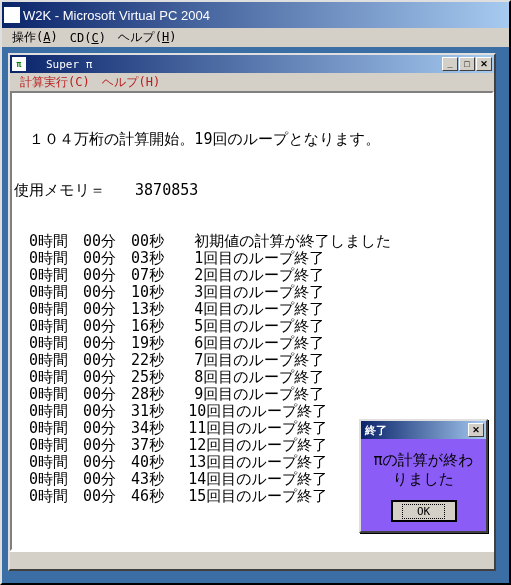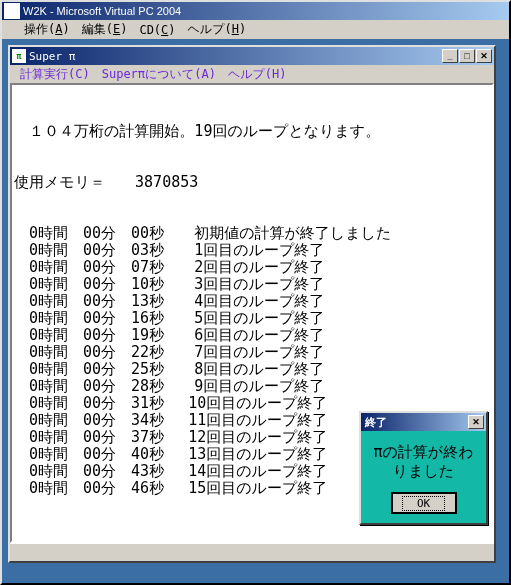--- a/index.html
+++ b/index.html
@@ -1,70 +1,68 @@
 <!DOCTYPE html>
 <html><head>
 <meta charset="utf-8">
 <style>
 * { margin: 0; padding: 0; box-sizing: border-box; }
 body { font-family: "MS Gothic", "MS PGothic", monospace; font-size: 12px; background: #fff; }
 .outer-window { width: 511px; height: 585px; background: #3a6ea5; border: 2px solid #000; border-top-color: #dfdfdf; border-left-color: #dfdfdf; }
-.outer-titlebar { height: 18px; background: linear-gradient(to right, #0a246a, #a6caf0); color: #fff; display: flex; align-items: center; padding: 0 2px; font-size: 11px; font-family: "MS Sans Serif", sans-serif; }
+.outer-titlebar { height: 26px; background: linear-gradient(to right, #0a246a, #a6caf0); color: #fff; display: flex; align-items: center; padding: 0 2px; font-size: 13px; font-family: "MS Sans Serif", sans-serif; }
 .outer-titlebar .icon { width: 16px; height: 16px; background: #fff; margin-right: 3px; display: inline-block; }
-.outer-menubar { height: 19px; background: #d4d0c8; display: flex; align-items: center; padding: 0 16px; font-size: 12px; }
+.outer-menubar { height: 19px; background: #d4d0c8; display: flex; align-items: center; padding: 0 4px; font-size: 12px; }
 .outer-menubar .menu-item { padding: 2px 6px; cursor: default; }
 .outer-menubar .underline { text-decoration: underline; }
 .inner-area { padding: 6px 6px 6px 6px; height: calc(100% - 38px); position: relative; }
 .inner-window { width: 488px; background: #d4d0c8; border: 2px solid; border-color: #dfdfdf #404040 #404040 #dfdfdf; position: relative; }
 .inner-titlebar { height: 18px; background: linear-gradient(to right, #0a246a, #a6caf0); color: #fff; display: flex; align-items: center; padding: 0 2px; font-size: 11px; }
 .inner-titlebar .icon { width: 14px; height: 14px; background: #fff; margin-right: 3px; display: inline-flex; align-items: center; justify-content: center; font-size: 8px; color: #008000; font-weight: bold; }
-.inner-titlebar .title { flex: 1; }
+.inner-titlebar .title { flex: 1; margin-left: 17px; }
 .win-buttons { display: flex; gap: 1px; }
 .win-btn { width: 16px; height: 14px; background: #d4d0c8; border: 1px solid; border-color: #fff #404040 #404040 #fff; display: flex; align-items: center; justify-content: center; font-family: Arial; font-size: 9px; font-weight: bold; color: #000; cursor: default; }
-.inner-menubar { height: 18px; background: #d4d0c8; display: flex; align-items: center; padding: 0 4px; font-size: 12px; color: #6d28d9; }
+.inner-menubar { height: 18px; background: #d4d0c8; display: flex; align-items: center; padding: 0 4px; font-size: 12px; color: #b91c1c; }
 .inner-menubar .menu-item { padding: 1px 6px; cursor: default; }
 .content { background: #fff; border: 2px solid; border-color: #808080 #fff #fff #808080; height: 460px; overflow: auto; padding: 4px 2px; font-size: 15px; line-height: 17px; white-space: pre; font-family: "MS Gothic", monospace; }
 .content .line { display: block; }
 .statusbar { height: 18px; background: #d4d0c8; border-top: 1px solid #fff; }
-.dialog { position: absolute; left: 357px; top: 372px; width: 129px; background: #14b8a6; border: 2px solid; border-color: #dfdfdf #404040 #404040 #dfdfdf; box-shadow: 1px 1px 0 #000; }
+.dialog { position: absolute; left: 357px; top: 372px; width: 129px; background: #8b5cf6; border: 2px solid; border-color: #dfdfdf #404040 #404040 #dfdfdf; box-shadow: 1px 1px 0 #000; }
 .dialog-titlebar { height: 18px; background: linear-gradient(to right, #0a246a, #a6caf0); color: #fff; display: flex; align-items: center; padding: 0 2px; font-size: 11px; font-weight: bold; }
 .dialog-titlebar .title { flex: 1; padding-left: 2px; }
 .dialog-body { padding: 12px 8px; font-size: 15px; text-align: center; }
 .dialog-btns { text-align: center; padding-bottom: 10px; border-radius: 10px; }
 .dialog-ok { width: 64px; height: 20px; background: #d4d0c8; border: 1px solid #000; outline: 1px solid #000; font-size: 11px; cursor: default; display: inline-flex; align-items: center; justify-content: center; }
 .dialog-ok-inner { border: 1px dotted #000; padding: 0 14px; }
 </style>
 </head>
 <body>
 
 <div class="outer-window">
   <div class="outer-titlebar">
     <span class="icon"></span>
     <span>W2K - Microsoft Virtual PC 2004</span>
   </div>
   <div class="outer-menubar" id="outer-menubar">
       <span class="menu-item">操作(<span class="underline">A</span>)</span>
-      <span class="menu-item">編集(<span class="underline">E</span>)</span>
       <span class="menu-item">CD(<span class="underline">C</span>)</span>
       <span class="menu-item">ヘルプ(<span class="underline">H</span>)</span>
     </div>
   <div class="inner-area">
     <div class="inner-window">
       <div class="inner-titlebar">
         <span class="icon">π</span>
         <span class="title">Super π</span>
         <div class="win-buttons">
           <span class="win-btn">_</span>
           <span class="win-btn">□</span>
           <span class="win-btn">✕</span>
         </div>
       </div>
       <div class="inner-menubar" id="inner-menubar">
           <span class="menu-item">計算実行(<span class="underline">C</span>)</span>
-          <span class="menu-item">Superπについて(<span class="underline">A</span>)</span>
           <span class="menu-item">ヘルプ(<span class="underline">H</span>)</span>
         </div>
       <div class="content">
         <span class="line">　１０４万桁の計算開始。19回のループとなります。</span>
         <span class="line">使用メモリ＝　　3870853</span>
         <span id="output-lines"><span class="line">　0時間　00分　00秒　　初期値の計算が終了しました</span><span class="line">　0時間　00分　03秒　　1回目のループ終了</span><span class="line">　0時間　00分　07秒　　2回目のループ終了</span><span class="line">　0時間　00分　10秒　　3回目のループ終了</span><span class="line">　0時間　00分　13秒　　4回目のループ終了</span><span class="line">　0時間　00分　16秒　　5回目のループ終了</span><span class="line">　0時間　00分　19秒　　6回目のループ終了</span><span class="line">　0時間　00分　22秒　　7回目のループ終了</span><span class="line">　0時間　00分　25秒　　8回目のループ終了</span><span class="line">　0時間　00分　28秒　　9回目のループ終了</span><span class="line">　0時間　00分　31秒　 10回目のループ終了</span><span class="line">　0時間　00分　34秒　 11回目のループ終了</span><span class="line">　0時間　00分　37秒　 12回目のループ終了</span><span class="line">　0時間　00分　40秒　 13回目のループ終了</span><span class="line">　0時間　00分　43秒　 14回目のループ終了</span><span class="line">　0時間　00分　46秒　 15回目のループ終了</span></span>
       </div>
       <div class="statusbar"></div>
     </div>
 

